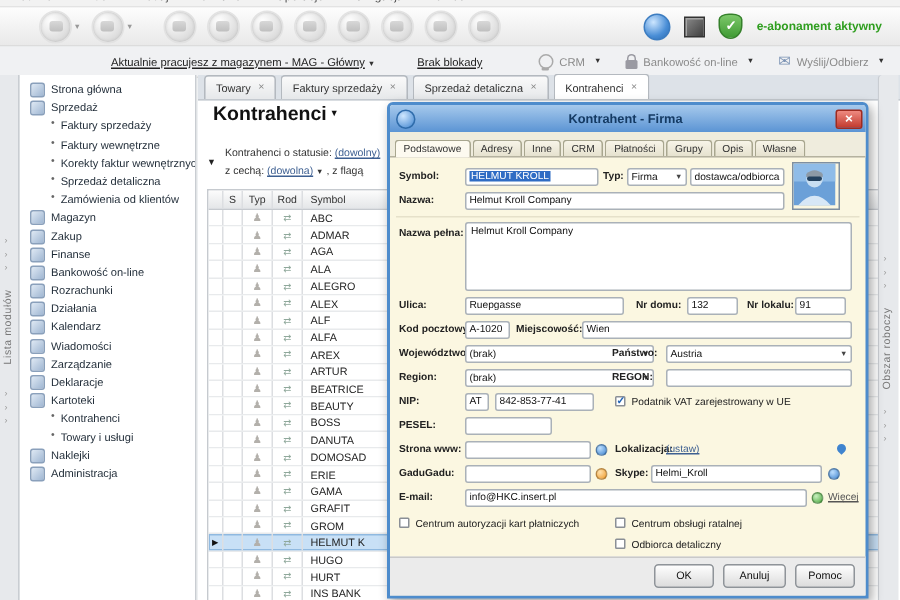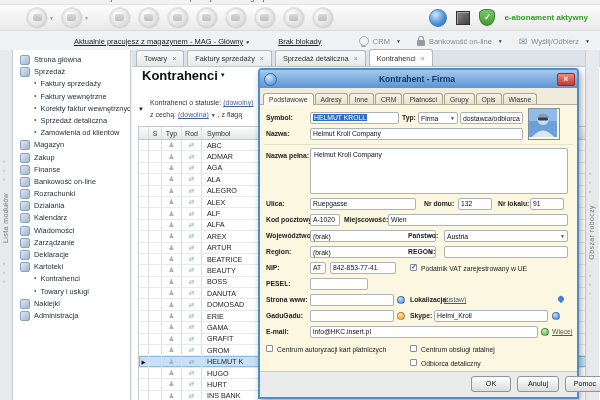--- a/index.html
+++ b/index.html
@@ -93,21 +93,21 @@
   .cbx.checked::after{content:"✓";position:absolute;left:0;top:-2px;font-size:7px;color:#2465b5;font-weight:bold;}
   .cbl{position:absolute;font-size:6.8px;color:#222;line-height:9px;white-space:nowrap;}
   .dlink{position:absolute;font-size:6.8px;color:#3d5f91;text-decoration:underline;line-height:12px;white-space:nowrap;}
   .svc{position:absolute;width:8px;height:8px;border-radius:50%;border:1px solid rgba(0,0,0,.25);box-sizing:border-box;}
   .svc.blue{background:radial-gradient(circle at 35% 30%,#bfe0ff,#3f84cf);}
   .svc.orange{background:radial-gradient(circle at 35% 30%,#ffe2b0,#ef9a2a);}
   .svc.green{background:radial-gradient(circle at 35% 30%,#c9f0c0,#4aa83e);}
   .pin{position:absolute;width:6px;height:6px;border-radius:50% 50% 50% 0;transform:rotate(-45deg);background:#3f84cf;}
   .avatar{position:absolute;left:268px;top:4px;width:30px;height:30px;border:1px solid #7f8f9f;}
   .dbtnbar{position:absolute;bottom:0;height:25px;left:0;right:0;background:#ebebeb;border-top:1px solid #c9c9c9;}
-  .dbtn{position:absolute;top:4px;height:16px;background:linear-gradient(#fefefe,#dcdcdc);border:1px solid #8f9499;border-radius:3px;font-size:7.2px;text-align:center;line-height:14px;color:#111;box-sizing:border-box;margin-left:35px;}
+  .dbtn{position:absolute;top:4px;height:16px;background:linear-gradient(#fefefe,#dcdcdc);border:1px solid #8f9499;border-radius:3px;font-size:7.2px;text-align:center;line-height:14px;color:#111;box-sizing:border-box;}
 </style>
 </head>
 <body>
 
 <div class="window">
 
   <div class="menubar">
     <div class="menu-row">
       <span class="menu-item">Podmiot</span>
         <span class="menu-item">Widok</span>

